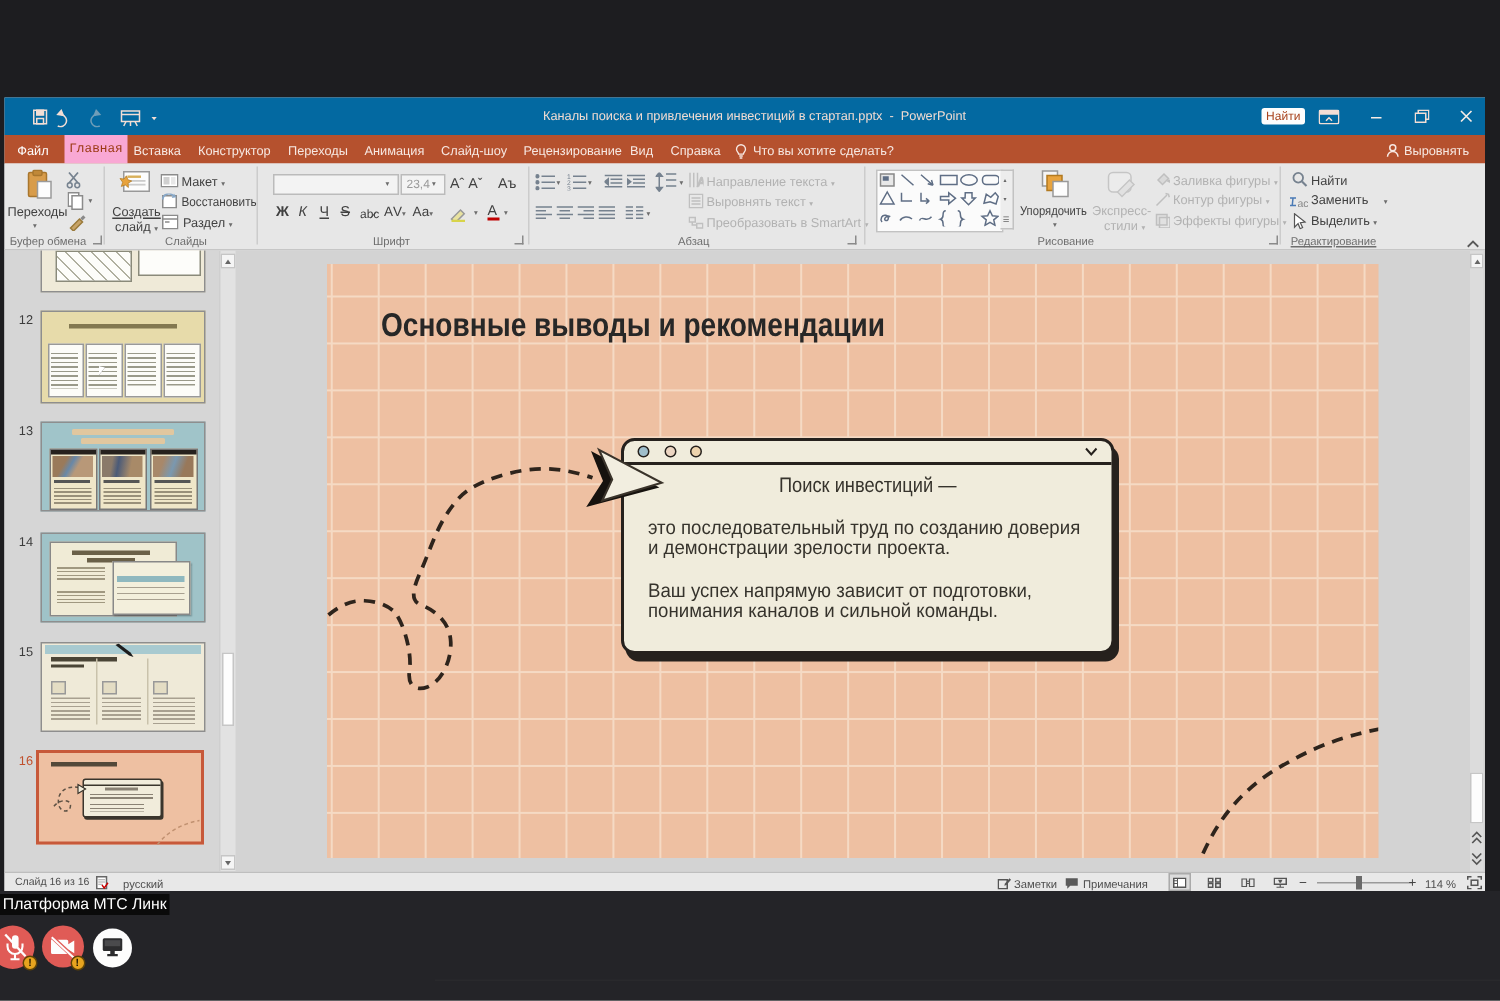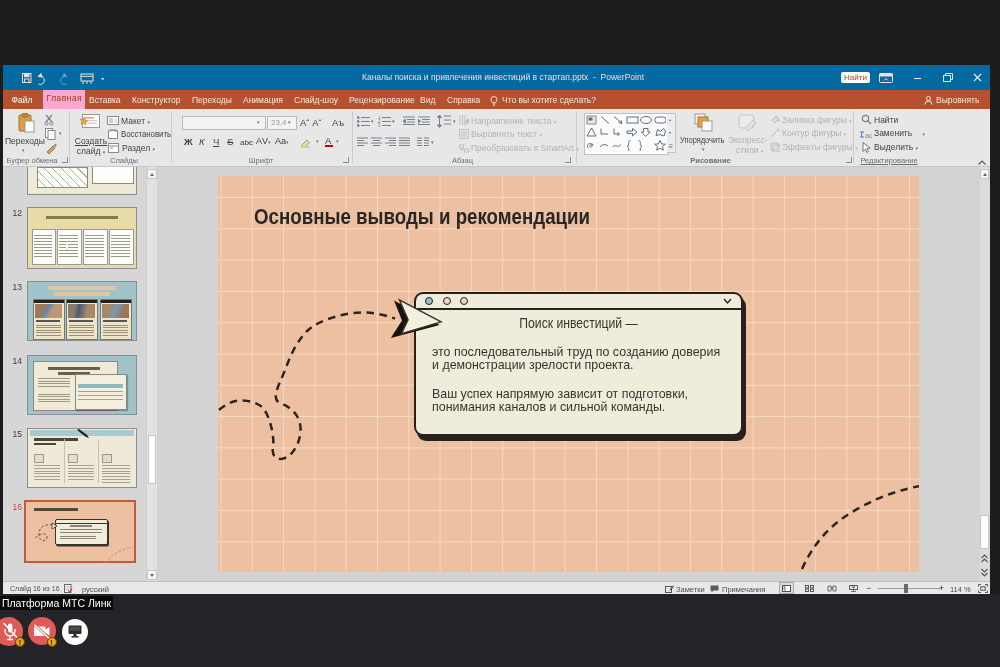--- a/index.html
+++ b/index.html
@@ -311,21 +311,21 @@
     <div class="gi" style="left:779px;top:6px;">Заливка фигуры <span style="font-size:5px;">▾</span></div>
     <svg class="abs" style="left:767px;top:19px;" width="10" height="10" viewBox="0 0 10 10" opacity="0.5">
         <path d="M1,9 l7,-7 M7,1 l2,0.5 0.5,2" stroke="#999" fill="none"></path>
       </svg>
     <div class="gi" style="left:779px;top:19px;">Контур фигуры <span style="font-size:5px;">▾</span></div>
     <svg class="abs" style="left:767px;top:33px;" width="10" height="10" viewBox="0 0 10 10" opacity="0.5">
         <rect x="1" y="1" width="7" height="7" fill="#ddd" stroke="#999"></rect>
         <rect x="3" y="3" width="7" height="7" fill="none" stroke="#999"></rect>
       </svg>
     <div class="gi" style="left:779px;top:33px;">Эффекты фигуры <span style="font-size:5px;">▾</span></div>
-    <div class="glabel" style="left:680px;width:55px;font-weight:bold;">Рисование</div>
+    <div class="glabel" style="left:680px;width:55px;">Рисование</div>
     <div class="abs" style="left:843px;top:48px;width:5px;height:5px;border-right:1px solid #8a8a8a;border-bottom:1px solid #8a8a8a;"></div>
     <div class="gdiv" style="left:850px;"></div>
 
     <svg class="abs" style="left:858px;top:5px;" width="11" height="11" viewBox="0 0 11 11">
         <circle cx="4.5" cy="4.5" r="3.2" fill="none" stroke="#76828f" stroke-width="1.2"></circle>
         <path d="M7,7 l3,3" stroke="#76828f" stroke-width="1.4"></path>
       </svg>
     <div class="ri" style="left:871px;top:6px;">Найти</div>
     <svg class="abs" style="left:857px;top:19px;" width="12" height="11" viewBox="0 0 12 11">
         <path d="M0,4 h4 M2,4 l-0.5,5 M0,9 h4" stroke="#4a7ab5"></path>

